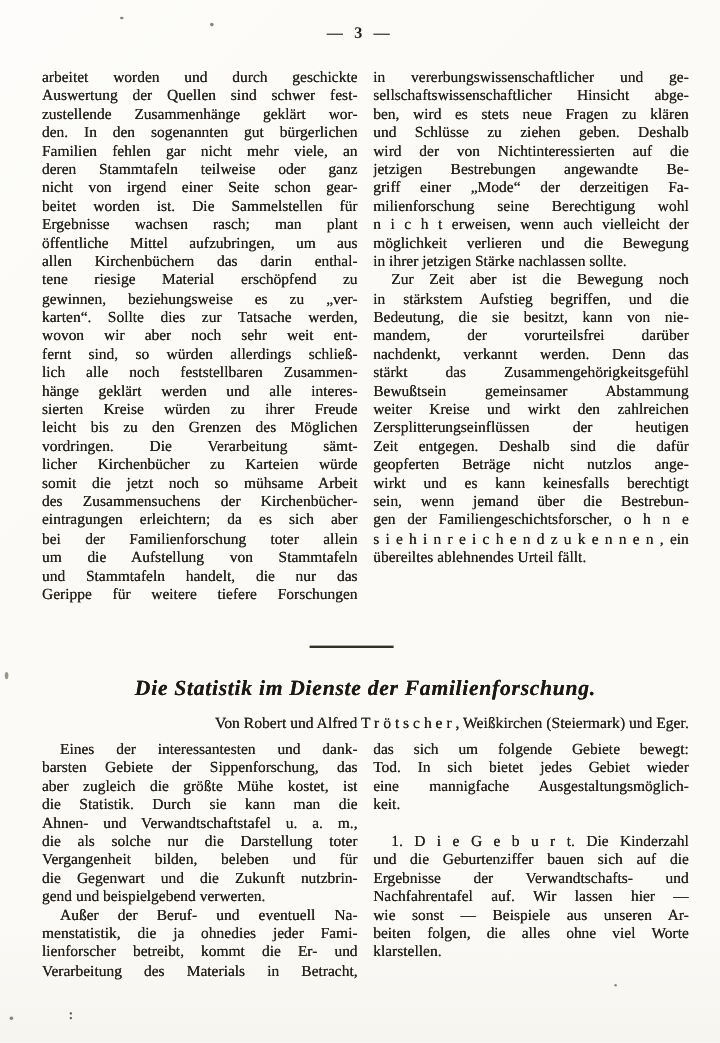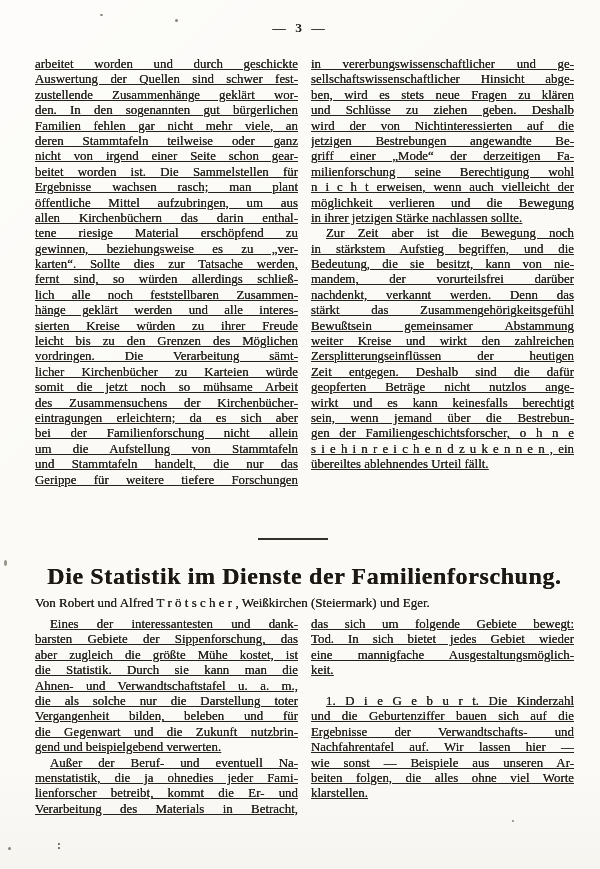--- a/index.html
+++ b/index.html
@@ -13,47 +13,48 @@
     font-family:"Liberation Serif","DejaVu Serif",serif;
     overflow:hidden;
   }
   .page-number{
     position:absolute;top:20px;left:0;width:100%;
     text-align:center;font-size:13.5px;font-weight:bold;
     letter-spacing:3px;color:#211d18;
   }
   .cols{
     position:absolute;left:35px;width:539px;
-    display:flex;gap:13px;text-decoration:underline;
+    display:flex;gap:13px;
   }
   .cols.top{top:57px;}
   .cols.article{top:617px;}
   .col{width:263px;flex:0 0 263px;}
   .line{
     font-size:12.9px;line-height:15.4px;height:15.4px;
     text-align:justify;text-align-last:justify;
     overflow:hidden;white-space:normal;
     text-shadow:0 0 .45px currentColor;
   }
   .line.last{text-align-last:left;}
   .para.indent .line:first-child{text-indent:15px;}
   .para.gap{margin-top:15.4px;}
   .divider{
     position:absolute;top:538px;left:258px;width:70px;height:2px;
     background:#33302a;
   }
   .article-title{
     position:absolute;top:563px;left:35px;width:539px;
-    text-align:center;font-size:24px;font-weight:bold;
+    text-align:center;font-size:18px;font-weight:bold;
     letter-spacing:.6px;color:#1c1813;
     text-shadow:0 0 .5px currentColor;
+    font-style:italic;
   }
   .article-byline{
     position:absolute;top:595px;left:35px;width:539px;
-    text-align:left;font-size:13px;color:#26221d;
+    text-align:right;font-size:13px;color:#26221d;
     text-shadow:0 0 .4px currentColor;
   }
   .artifact{position:absolute;color:#5c564d;font-size:12px;}
   .speck{position:absolute;background:#8a8378;border-radius:50%;}
   .speck.a{left:100px;top:14px;width:3px;height:2px;}
   .speck.b{left:175px;top:19px;width:3px;height:3px;}
   .speck.c{left:8px;top:847px;width:3px;height:3px;}
   .speck.d{left:512px;top:820px;width:2px;height:2px;}
   .speck.e{left:4px;top:560px;width:3px;height:6px;background:#9a958b;}
   .artifact.colon{left:57px;top:838px;font-weight:bold;}
@@ -75,31 +76,32 @@
           <div class="line">Familien fehlen gar nicht mehr viele, an</div>
           <div class="line">deren Stammtafeln teilweise oder ganz</div>
           <div class="line">nicht von irgend einer Seite schon gear-</div>
           <div class="line">beitet worden ist. Die Sammelstellen für</div>
           <div class="line">Ergebnisse wachsen rasch; man plant</div>
           <div class="line">öffentliche Mittel aufzubringen, um aus</div>
           <div class="line">allen Kirchenbüchern das darin enthal-</div>
           <div class="line">tene riesige Material erschöpfend zu</div>
           <div class="line">gewinnen, beziehungsweise es zu „ver-</div>
           <div class="line">karten“. Sollte dies zur Tatsache werden,</div>
+          <div class="line">wovon wir aber noch sehr weit ent-</div>
           <div class="line">fernt sind, so würden allerdings schließ-</div>
           <div class="line">lich alle noch feststellbaren Zusammen-</div>
           <div class="line">hänge geklärt werden und alle interes-</div>
           <div class="line">sierten Kreise würden zu ihrer Freude</div>
           <div class="line">leicht bis zu den Grenzen des Möglichen</div>
           <div class="line">vordringen. Die Verarbeitung sämt-</div>
           <div class="line">licher Kirchenbücher zu Karteien würde</div>
           <div class="line">somit die jetzt noch so mühsame Arbeit</div>
           <div class="line">des Zusammensuchens der Kirchenbücher-</div>
           <div class="line">eintragungen erleichtern; da es sich aber</div>
-          <div class="line">bei der Familienforschung nicht allein</div>
+          <div class="line">bei der Familienforschung toter allein</div>
           <div class="line">um die Aufstellung von Stammtafeln</div>
           <div class="line">und Stammtafeln handelt, die nur das</div>
           <div class="line">Gerippe für weitere tiefere Forschungen</div>
         </div>
       </div>
     <div class="col">
         <div class="para">
           <div class="line">in vererbungswissenschaftlicher und ge-</div>
           <div class="line">sellschaftswissenschaftlicher Hinsicht abge-</div>
           <div class="line">ben, wird es stets neue Fragen zu klären</div>

